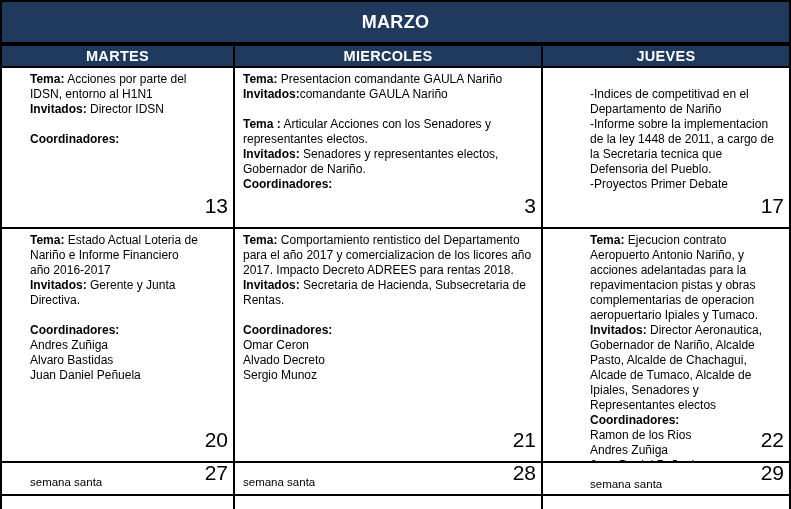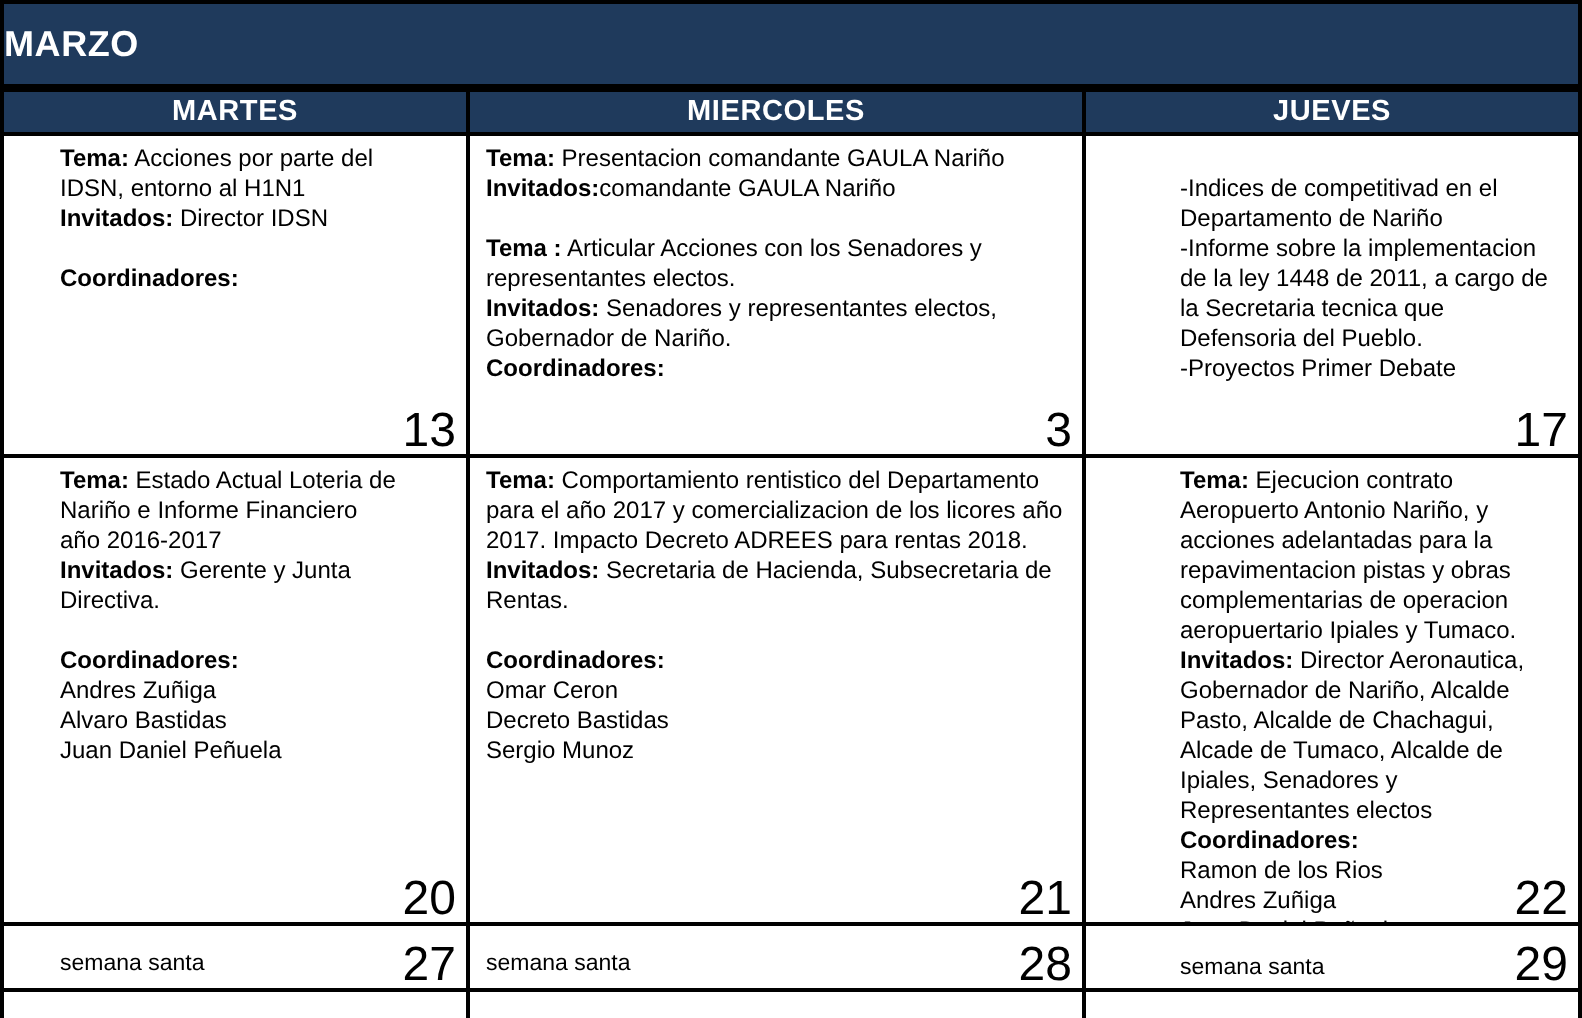--- a/index.html
+++ b/index.html
@@ -10,21 +10,21 @@
     --text:#000000;
   }
   *{box-sizing:border-box;margin:0;padding:0;}
   html,body{width:791px;height:509px;overflow:hidden;background:#fff;
     font-family:"Liberation Sans","DejaVu Sans",sans-serif;color:var(--text);}
   .cal{width:791px;height:509px;position:relative;background:var(--cell-bg);}
 
   .title-bar{
     width:791px;height:44px;background:var(--header-bg);
     border:2px solid var(--border);
-    display:flex;align-items:center;
+    display:flex;align-items:center;justify-content:center;
   }
   .title-bar .title{
     color:var(--header-text);font-weight:bold;font-size:18px;letter-spacing:.3px;
   }
 
   .grid{
     width:791px;
     display:grid;
     grid-template-columns:233px 308px 248px;
     grid-template-rows:22px 161px 234px 33px 13px;
@@ -41,22 +41,22 @@
     position:relative;background:var(--cell-bg);
     border-right:2px solid var(--border);border-bottom:2px solid var(--border);
     padding:4px 8px 0 8px;overflow:visible;
   }
   .paras{overflow:visible;}
   .para{font-size:12px;line-height:15px;min-height:15px;}
   .para b{font-weight:bold;}
   .c1 .para{max-width:172px;margin-left:20px;}
   .c3 .para{max-width:212px;margin-left:39px;}
   .day{
-    position:absolute;right:5px;bottom:1px;
-    font-size:24px;line-height:20px;font-weight:500;z-index:2;
+    position:absolute;right:5px;bottom:11px;
+    font-size:21px;line-height:20px;font-weight:500;z-index:2;
   }
   .mini .para{font-size:11.5px;padding-top:8px;}
   .mini.c3 .para{padding-top:10px;}
   .stub{
     background:var(--cell-bg);
     border-right:2px solid var(--border);
   }
 </style>
 </head>
 <body>
@@ -115,21 +115,21 @@
         </div>
       <div class="day">20</div>
     </div>
     <div class="cell c2">
       <div class="paras">
           <div class="para"><b>Tema:</b> Comportamiento rentistico del Departamento para el año 2017 y comercializacion de los licores año 2017. Impacto Decreto ADREES para rentas 2018.</div>
           <div class="para"><b>Invitados:</b> Secretaria de Hacienda, Subsecretaria de Rentas.</div>
           <div class="para"></div>
           <div class="para"><b>Coordinadores:</b></div>
           <div class="para">Omar Ceron</div>
-          <div class="para">Decreto Bastidas</div>
+          <div class="para">Alvado Decreto</div>
           <div class="para">Sergio Munoz</div>
         </div>
       <div class="day">21</div>
     </div>
     <div class="cell c3">
       <div class="paras">
           <div class="para"><b>Tema:</b>  Ejecucion contrato Aeropuerto Antonio Nariño,  y acciones adelantadas para la repavimentacion pistas y obras complementarias de operacion aeropuertario Ipiales y Tumaco.</div>
           <div class="para"><b> Invitados:</b> Director Aeronautica, Gobernador de Nariño, Alcalde Pasto, Alcalde de Chachagui,  Alcade de Tumaco, Alcalde de Ipiales, Senadores y Representantes electos</div>
           <div class="para"><b>Coordinadores:</b></div>
           <div class="para">Ramon de los Rios</div>

